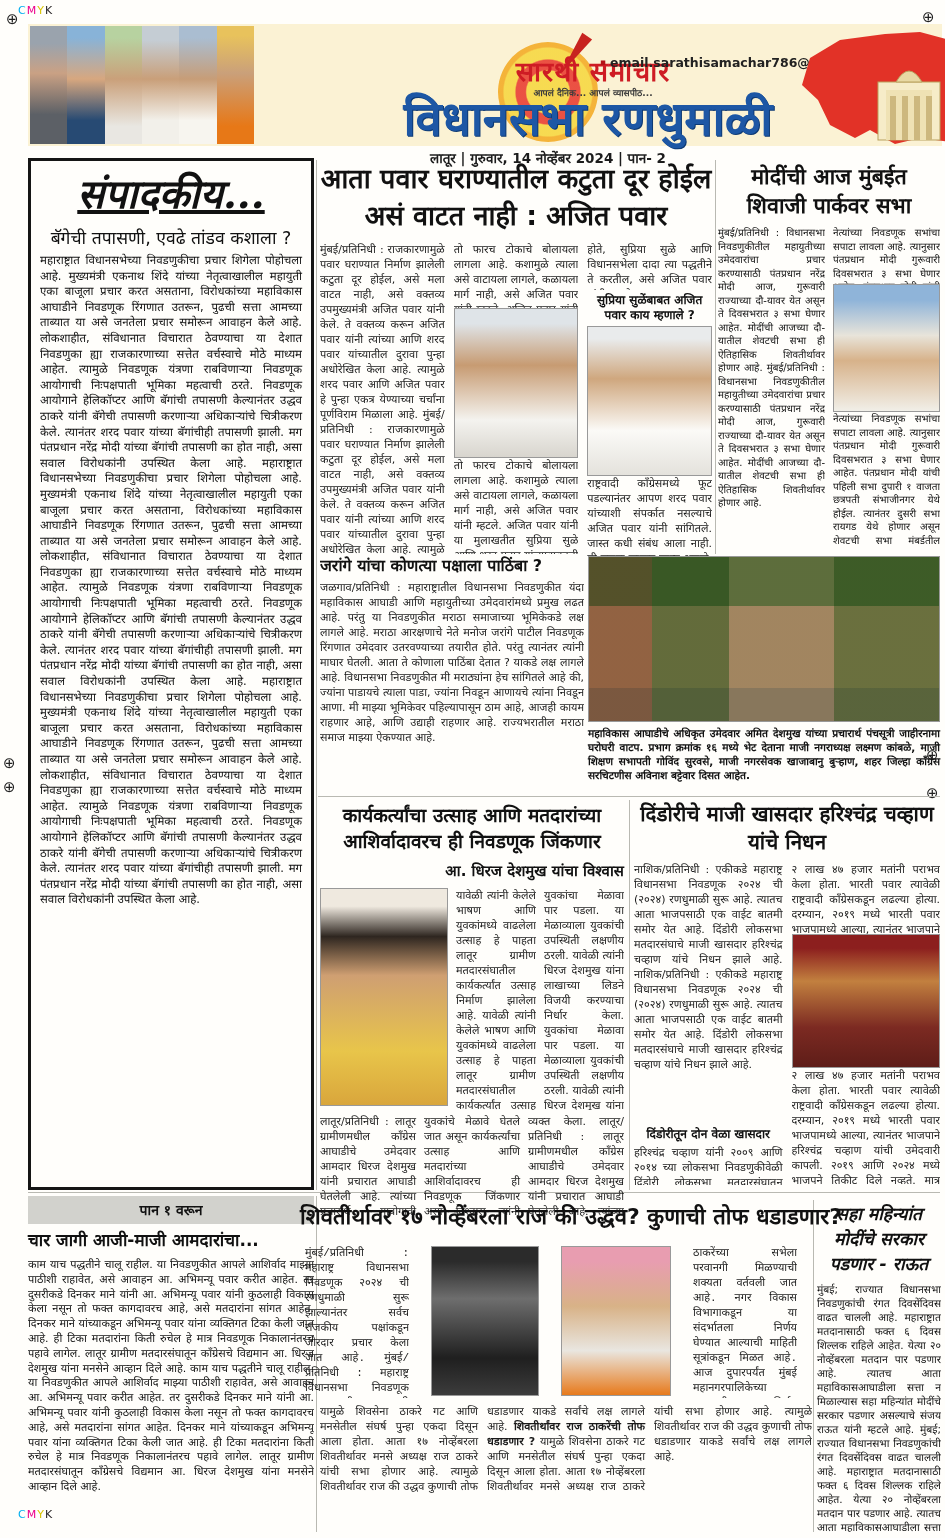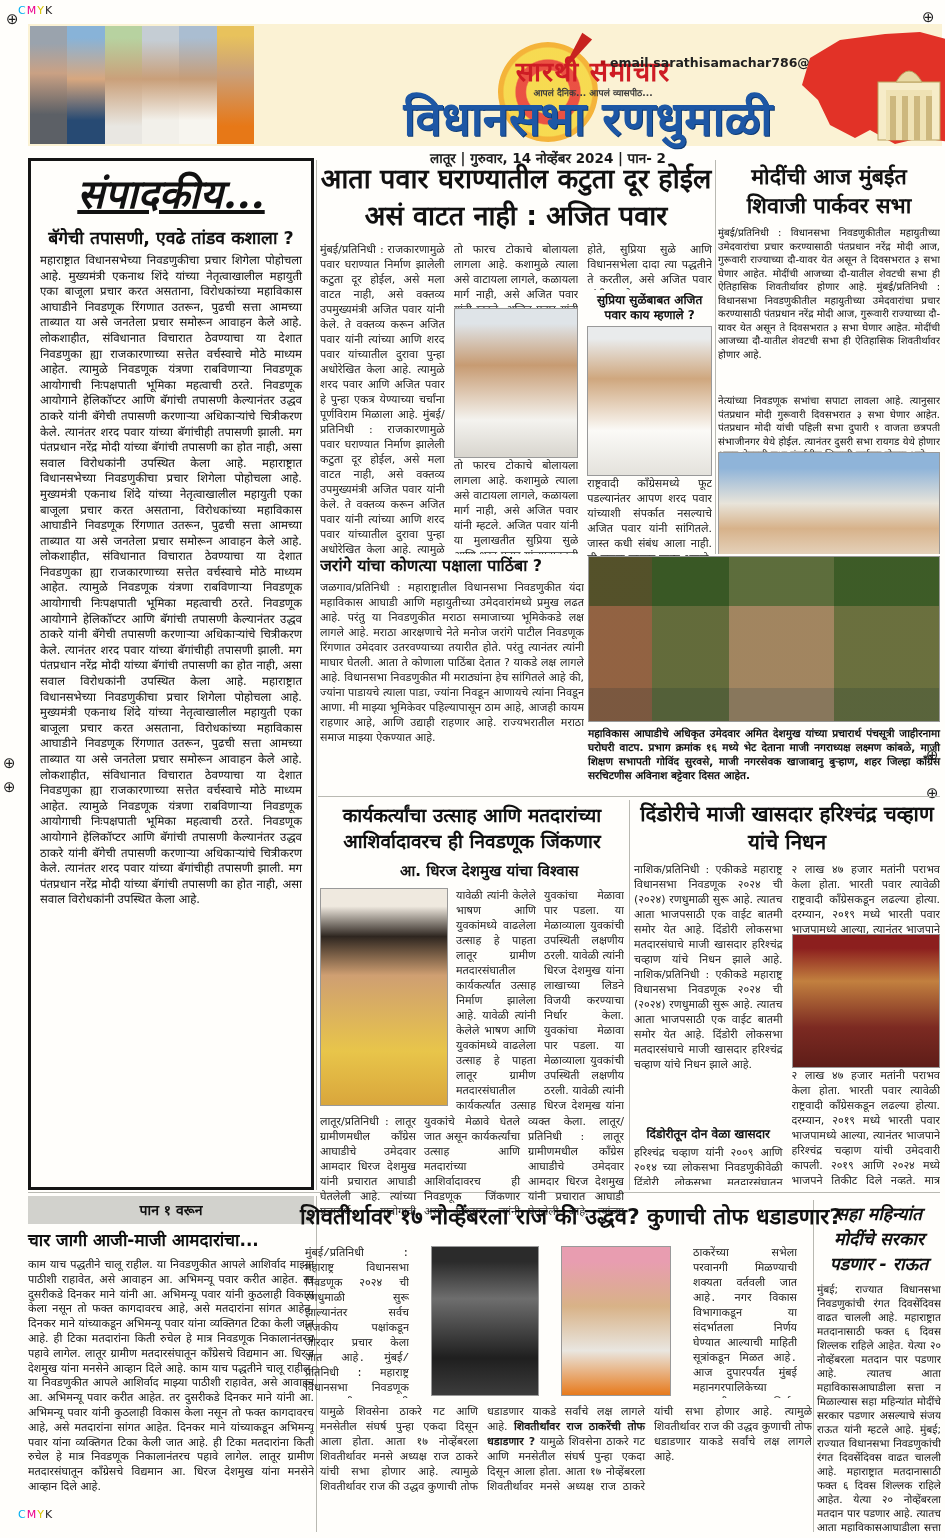--- a/index.html
+++ b/index.html
@@ -35,46 +35,46 @@
   .contact-line{font-size:12.5px;font-weight:700;color:#222;line-height:20px;white-space:nowrap;}
   .contact-line .bullet{color:#b31217;font-size:9px;margin-right:4px;vertical-align:2px;}
   #contact{left:572px;top:28px;}
   #map-wrap{left:772px;top:6px;width:168px;height:116px;}
   
   .cmyk{font-size:11px;font-weight:400;letter-spacing:1px;}
   .cross{font-size:15px;color:#222;line-height:14px;}
   
   #editorial{left:28px;top:158px;width:286px;height:1032px;border:3px solid #151515;background:#fffefb;padding:6px 9px;}
   #edit-header{font-family:"DejaVu Serif","Liberation Serif",serif;font-size:40px;font-weight:800;font-style:italic;text-align:center;text-decoration:underline;line-height:54px;}
-  #edit-heading{font-size:17.5px;font-weight:700;text-align:center;margin:6px 0 4px 0;line-height:22px;}
+  #edit-heading{font-size:17.5px;font-weight:400;text-align:center;margin:6px 0 4px 0;line-height:22px;}
   #edit-body{font-size:11.5px;line-height:15.6px;height:905px;}
   
   #ajit-headline{left:320px;top:160px;width:392px;font-size:27px;line-height:37px;font-weight:800;text-align:center;}
   #ajit-body{left:320px;top:242px;width:392px;height:314px;display:flex;gap:9px;}
   #ajit-body .col{flex:1;overflow:hidden;}
   .photo{border:1px solid #999;}
   .ph-ajit{height:150px;background:linear-gradient(180deg,#dfe4e8 10%,#c79b72 38%,#f4f3ef 75%,#d8d5ce 100%);}
   .ph-sharad{height:150px;background:linear-gradient(180deg,#e9ebec 8%,#cfa77e 35%,#fbfaf7 70%,#e4e2dc 100%);}
   .subhead{font-size:12px;font-weight:700;text-align:center;line-height:15px;margin:3px 0;}
   
   #jarange{left:320px;top:556px;width:264px;height:242px;overflow:hidden;}
   #jarange-headline{font-size:16px;font-weight:800;line-height:20px;margin-bottom:4px;}
   
   #group-photo{left:588px;top:556px;width:352px;height:166px;
       background:linear-gradient(90deg,#b98d72 0 18%,#7e9a66 18% 40%,#cdbfa5 40% 70%,#87a06b 70% 100%),
       linear-gradient(180deg,#74925d 0 30%,#c9b294 30% 80%,#a99f8e 80% 100%);background-blend-mode:multiply;}
   #group-caption{left:588px;top:726px;width:352px;font-size:10.5px;line-height:14px;font-weight:700;color:#111;}
   
   #modi-headline{left:718px;top:162px;width:222px;font-size:21.5px;line-height:29px;font-weight:800;text-align:center;}
-  #modi-body{left:718px;top:226px;width:222px;height:328px;display:flex;gap:8px;flex-direction:column;}
+  #modi-body{left:718px;top:226px;width:222px;height:328px;display:flex;gap:8px;}
   #modi-body .col{flex:1;overflow:hidden;}
   .ph-modi{height:128px;background:linear-gradient(180deg,#8fb4d9 12%,#e8e4da 40%,#d7b28a 60%,#f1efe8 100%);}
   
   #dhiraj-headline{left:320px;top:802px;width:304px;font-size:19px;line-height:26px;font-weight:800;text-align:center;}
-  #dhiraj-subhead{left:400px;top:860px;width:224px;font-size:15px;font-weight:800;text-align:left;}
+  #dhiraj-subhead{left:400px;top:860px;width:224px;font-size:15px;font-weight:800;text-align:right;}
   #dhiraj-row{left:320px;top:888px;width:304px;height:222px;display:flex;gap:8px;}
   .ph-dhiraj{width:128px;height:218px;background:linear-gradient(180deg,#efe9df 8%,#2e2620 22%,#cf9f72 40%,#e8c54a 75%,#d9a63c 100%);}
   #dhiraj-row .col{flex:1;overflow:hidden;}
   #dhiraj-cont{left:320px;top:1114px;width:304px;height:116px;column-count:3;column-gap:8px;}
   
   #dindori-headline{left:634px;top:800px;width:306px;font-size:20.5px;line-height:28px;font-weight:800;text-align:center;}
   #dindori-body{left:634px;top:862px;width:306px;height:330px;display:flex;gap:9px;}
   #dindori-body .col{flex:1;overflow:hidden;}
   .ph-chavan{height:134px;background:linear-gradient(180deg,#8c1f1e 10%,#c2803f 35%,#7c2a22 70%,#5e1d18 100%);}
   

